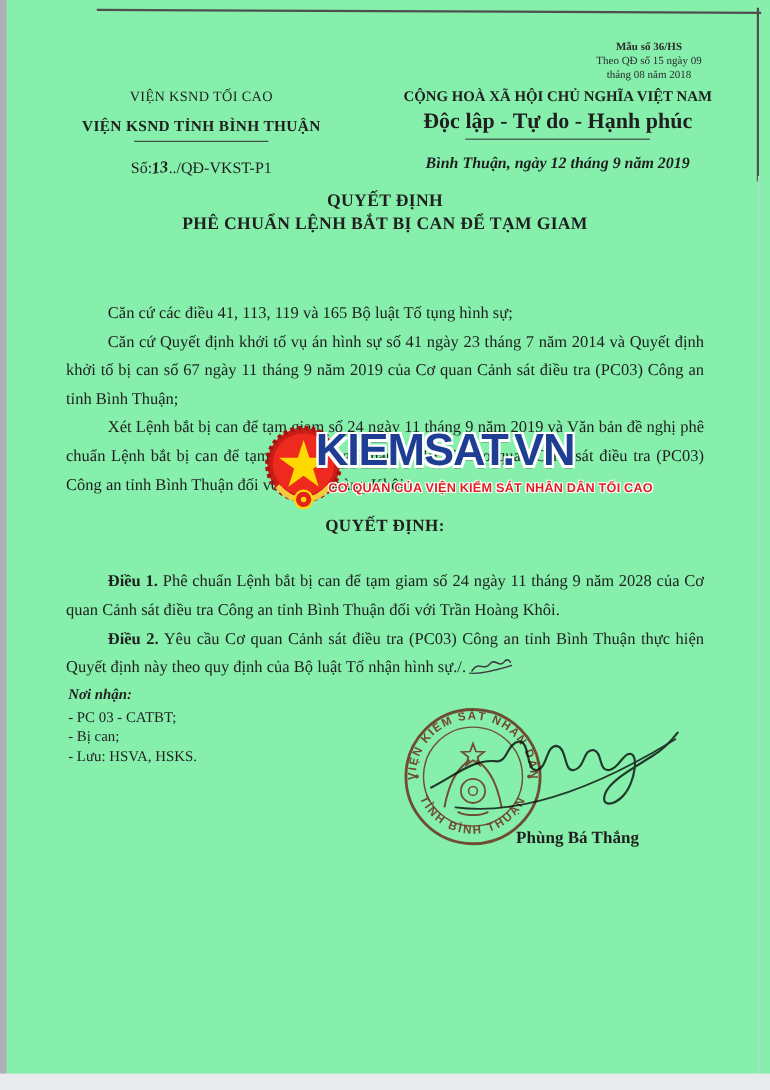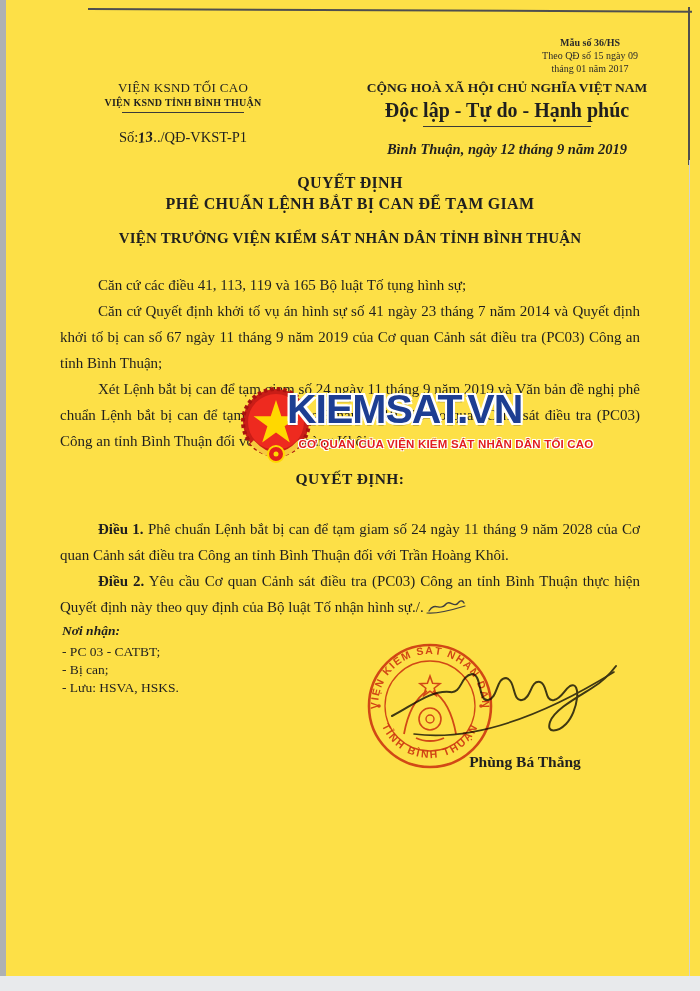--- a/index.html
+++ b/index.html
@@ -1,33 +1,33 @@
 <!DOCTYPE html>
 <html><head>
 <meta charset="utf-8">
 <style>
   * { margin:0; padding:0; box-sizing:border-box; }
   html,body { width:700px; height:991px; background:#f2f3f4; }
   body { font-family:"Liberation Serif","DejaVu Serif",serif; color:#1f1f1f; }
-  .page { position:relative; width:700px; height:991px; background:#fde047; overflow:hidden; }
+  .page { position:relative; width:700px; height:991px; background:#86efac; overflow:hidden; }
 
   
   .edge-left  { position:absolute; left:0; top:0; width:6px; height:991px; background:#aeb1b3; z-index:9; }
   .edge-top   { position:absolute; left:88px; top:8px; width:604px; height:2px; background:#4f4f4f; transform:rotate(.25deg); transform-origin:left center; z-index:9; }
   .edge-right-dark  { position:absolute; left:688px; top:7px; width:2px; height:158px; background:#4f4f4f; z-index:9; }
   .edge-right-light { position:absolute; left:689px; top:160px; width:1px; height:816px; background:#d0d3d5; z-index:9; }
   .edge-bottom{ position:absolute; left:0; top:976px; width:700px; height:15px; background:#e8eaec; z-index:10; }
 
   .form-note { position:absolute; top:36px; right:30px; width:160px; text-align:center; font-size:10px; line-height:13px; color:#2a2a2a; }
   .form-note .b { font-weight:bold; }
 
   .hdr-left  { position:absolute; top:80px; left:30px; width:306px; text-align:center;font-family:Liberation Serif, serif; }
   .hdr-right { position:absolute; top:80px; left:342px; width:330px; text-align:center; }
   .hl1 { font-size:13px; letter-spacing:.3px; }
-  .hl2 { font-size:10px; font-weight:bold; letter-spacing:.3px; margin-top:1px; }
+  .hl2 { font-size:14px; font-weight:bold; letter-spacing:.3px; margin-top:12px; }
   .hr1 { font-size:13.5px; font-weight:bold; }
   .hr2 { font-size:20px; font-weight:bold; margin-top:3px; }
   .rule { border-top:1.5px solid #3a3a3a; margin:4px auto 0; }
   .rule-l { width:122px; } .rule-r { width:168px; }
   .doc-no { margin-top:16px; font-size:14.5px; }
   .hw { display:inline-block; font-style:italic; font-weight:600; transform:rotate(-7deg); font-size:15px; }
   .date-line { margin-top:14px; font-size:14.5px; font-style:italic; font-weight:600; }
 
   .title-block { position:absolute; top:172px; left:0; width:700px; text-align:center; font-weight:bold; font-size:16px; line-height:21px; letter-spacing:.3px; }
   .issuer { position:absolute; top:230px; left:0; width:700px; text-align:center; font-weight:bold; font-size:15px; letter-spacing:.2px; }
@@ -60,21 +60,21 @@
 
   <div class="edge-left"></div>
   <div class="edge-top"></div>
   <div class="edge-right-dark"></div>
   <div class="edge-right-light"></div>
   <div class="edge-bottom"></div>
 
   <div class="form-note">
     <div class="b">Mẫu số 36/HS</div>
     <div>Theo QĐ số 15 ngày 09</div>
-    <div>tháng 01 năm 2017</div>
+    <div>tháng 08 năm 2018</div>
   </div>
 
   <div class="hdr-left">
     <div class="hl1">VIỆN KSND TỐI CAO</div>
     <div class="hl2">VIỆN KSND TỈNH BÌNH THUẬN</div>
     <div class="rule rule-l"></div>
     <div class="doc-no">
       <span>Số:</span><span class="hw">13</span><span>../QĐ-VKST-P1</span>
     </div>
   </div>
@@ -84,21 +84,20 @@
     <div class="hr2">Độc lập - Tự do - Hạnh phúc</div>
     <div class="rule rule-r"></div>
     <div class="date-line">Bình Thuận, ngày 12  tháng 9 năm 2019</div>
   </div>
 
   <div class="title-block">
     <div>QUYẾT ĐỊNH</div>
     <div>PHÊ CHUẨN LỆNH BẮT BỊ CAN ĐỂ TẠM GIAM</div>
   </div>
 
-  <div class="issuer">VIỆN TRƯỞNG VIỆN KIỂM SÁT NHÂN DÂN TỈNH BÌNH THUẬN</div>
 
   <div class="body-text">
     <p>Căn cứ các điều 41, 113, 119 và 165 Bộ luật Tố tụng hình sự;</p>
     <p>Căn cứ Quyết định khởi tố vụ án hình sự số 41 ngày 23 tháng 7 năm 2014 và Quyết định khởi tố bị can số 67 ngày 11 tháng 9 năm 2019 của Cơ quan Cảnh sát điều tra (PC03) Công an tỉnh Bình Thuận;</p>
     <p>Xét Lệnh bắt bị can để tạm giam số 24 ngày 11 tháng 9 năm 2019 và Văn bản đề nghị phê chuẩn Lệnh bắt bị can để tạm giam tháng 9 năm 2019 của Cơ quan Cảnh sát điều tra (PC03) Công an tỉnh Bình Thuận đối với Trần Hoàng Khôi.</p>
     <p class="decision-heading">QUYẾT ĐỊNH:</p>
     <p><b>Điều 1.</b> <span>Phê chuẩn Lệnh bắt bị can để tạm giam số 24 ngày 11  tháng 9 năm 2028 của Cơ quan Cảnh sát điều tra Công an tỉnh Bình Thuận đối với Trần Hoàng Khôi.</span></p>
     <p><b>Điều 2.</b> <span>Yêu cầu Cơ quan Cảnh sát điều tra (PC03) Công an tỉnh Bình Thuận thực hiện Quyết định này theo quy định của Bộ luật Tố nhận hình sự./.</span><svg class="paraph" width="40" height="18" viewBox="0 0 40 18">
           <path d="M3,13 C9,3 14,14 20,6 C24,1 28,11 33,4 C35,2 37,3 38,5" fill="none" stroke="#3f3f3f" stroke-width="1.4" stroke-linecap="round"></path>
           <path d="M1,15 C12,16 26,12 39,8" fill="none" stroke="#3f3f3f" stroke-width="1.2" stroke-linecap="round"></path>

